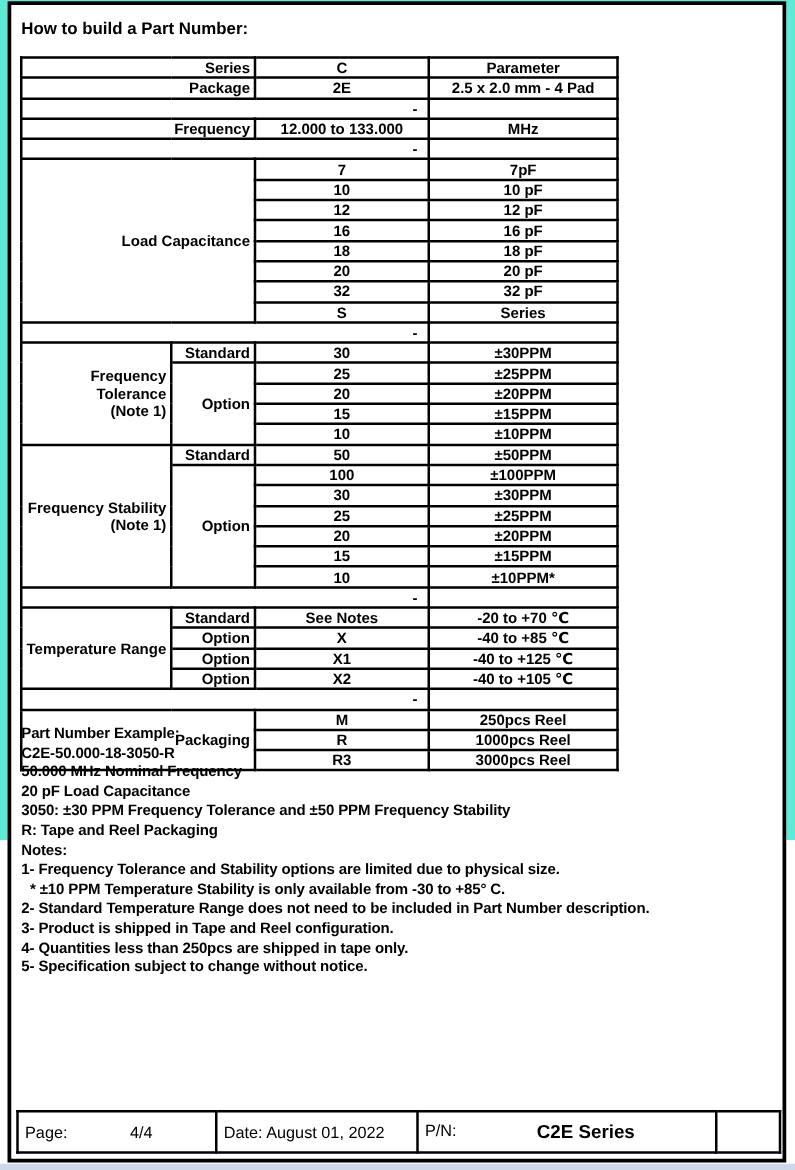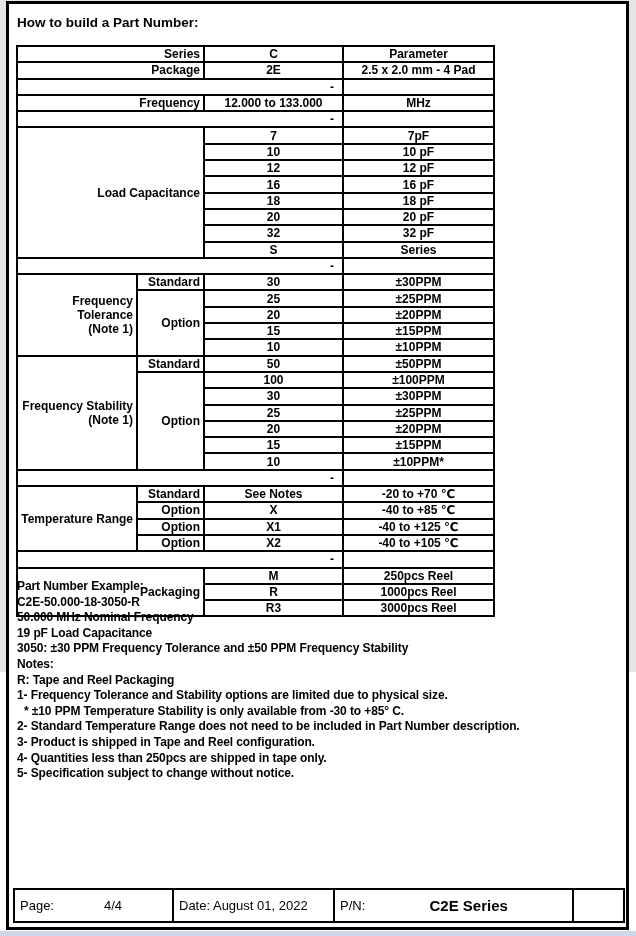--- a/index.html
+++ b/index.html
@@ -1,18 +1,18 @@
 <!DOCTYPE html>
 <html><head>
 <meta charset="utf-8">
 <style>
   html,body{margin:0;padding:0;}
   body{width:636px;height:936px;background:#fff;overflow:hidden;
        font-family:"Liberation Sans","DejaVu Sans",sans-serif;color:#000;}
-  .page{position:relative;width:636px;height:672px;background:#e5e5e5;text-decoration:underline;}
+  .page{position:relative;width:636px;height:672px;background:#5eead4;text-decoration:underline;}
   .outer-border{position:absolute;left:6px;top:1px;width:617px;height:923px;
        border:3px solid #000;background:#fff;}
   .bottom-strip{position:absolute;left:0;top:931px;width:636px;height:5px;background:#ccd9ea;}
   .doc-title{position:absolute;left:17px;top:15px;font-weight:bold;font-size:13.5px;}
 
   
   table.build{position:absolute;left:16px;top:45px;border-collapse:collapse;
        table-layout:fixed;width:477px;}
   .build td{border:2px solid #000;font-weight:bold;font-size:12px;line-height:14px;
        height:14.3px;padding:0;overflow:hidden;white-space:nowrap;vertical-align:middle;}
@@ -25,21 +25,21 @@
   
   .bodytext{position:absolute;left:17px;top:579px;width:604px;
        font-weight:bold;font-size:12px;line-height:15.6px;letter-spacing:-0.1px;white-space:nowrap;}
   .bodytext .indent{padding-left:7px;}
 
   
   table.footer{position:absolute;left:13px;top:888px;border-collapse:collapse;
        table-layout:fixed;width:610px;}
   .footer td{border:2px solid #000;height:31px;padding:0;font-size:13px;vertical-align:middle;
        overflow:hidden;white-space:nowrap;}
-  .footer .cellflex{display:flex;align-items:center;}
+  .footer .cellflex{display:flex;}
   .footer .flab{padding-left:5px;}
   .footer .fval{flex:1;text-align:center;}
   .footer .pn-value{font-weight:bold;font-size:15px;}
 </style>
 </head>
 <body>
 
 <div class="page">
   <div class="outer-border"></div>
 
@@ -229,24 +229,24 @@
       <td class="ctr">R3</td>
       <td class="ctr">3000pcs Reel</td>
     </tr>
   </tbody>
     </table>
 
   <div class="bodytext">
     <div>Part Number Example:</div>
     <div>C2E-50.000-18-3050-R</div>
     <div>50.000 MHz Nominal Frequency</div>
-    <div>19 pF Load Capacitance</div>
+    <div>20 pF Load Capacitance</div>
     <div>3050: ±30 PPM Frequency Tolerance and ±50 PPM Frequency Stability</div>
+    <div>R: Tape and Reel Packaging</div>
     <div>Notes:</div>
-    <div>R: Tape and Reel Packaging</div>
     <div>1- Frequency Tolerance and Stability options are limited due to physical size.</div>
     <div class="indent">* ±10 PPM Temperature Stability is only available from -30 to +85° C.</div>
     <div>2- Standard Temperature Range does not need to be included in Part Number description.</div>
     <div>3- Product is shipped in Tape and Reel configuration.</div>
     <div>4- Quantities less than 250pcs are shipped in tape only.</div>
     <div>5- Specification subject to change without notice.</div>
   </div>
 
   <table class="footer">
     <colgroup>

